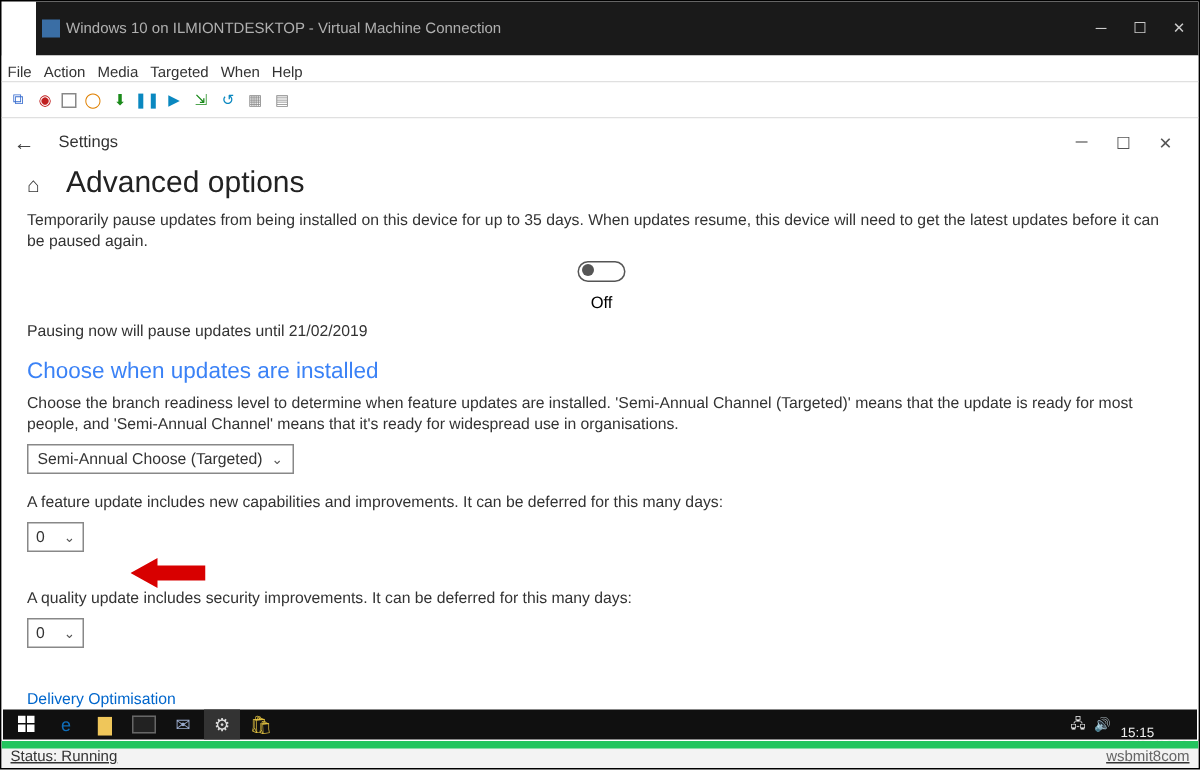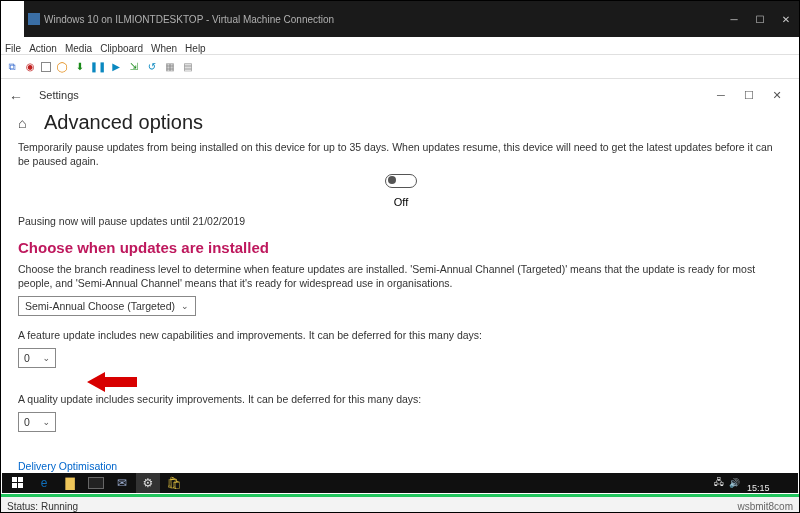--- a/index.html
+++ b/index.html
@@ -19,56 +19,56 @@
   .winctl-row { margin-left: auto; display: flex; }
   .winctl { width: 28px; height: 24px; display: inline-flex; align-items: center; justify-content: center; color: #555; font-size: 11px; }
   .page { padding: 0 15px 4px 17px; }
   .page-heading { display: flex; align-items: center; gap: 10px; margin-bottom: 6px; }
   .home-ic { font-size: 14px; color: #333; width: 16px; }
   .page-heading h1 { font-weight: 400; font-size: 20px; color: #222; }
   .body-text { color: #333; font-size: 10.5px; line-height: 1.35; margin-bottom: 6px; }
   .toggle-row { display: flex; align-items: center; gap: 8px; margin: 4px 0 6px 0; flex-direction: column; }
   .toggle { width: 32px; height: 14px; border: 1.5px solid #555; border-radius: 10px; position: relative; background: #fff; }
   .toggle .knob { position: absolute; width: 8px; height: 8px; background: #555; border-radius: 50%; top: 1px; left: 2px; }
-  h2 { font-weight: 700; font-size: 15px; color: #be185d; margin: 10px 0 6px 0; }
+  h2 { font-weight: 400; font-size: 15px; color: #3b82f6; margin: 10px 0 6px 0; }
   .combo { display: inline-flex; align-items: center; border: 1px solid #888; padding: 3px 6px; font-size: 10.5px; color: #333; gap: 6px; margin-bottom: 12px; }
   .combo.small { width: 38px; justify-content: space-between; padding: 3px 5px; }
   .chev { font-size: 9px; color: #555; }
   .link { color: #0066cc; font-size: 10.5px; cursor: pointer; display: inline-block; margin-top: 4px; }
   .section { margin-bottom: 12px; } 
   .arrow-callout { position: absolute; left: 86px; top: 371px; width: 50px; height: 20px; }
   .taskbar { position: absolute; left: 1px; right: 1px; bottom: 19px; height: 20px; background: #101010; display: flex; align-items: center; color: #eee; }
   .taskbar .tb-left { display: flex; align-items: center; gap: 2px; padding-left: 4px; }
   .tb-ico { width: 24px; height: 20px; display: inline-flex; align-items: center; justify-content: center; font-size: 12px; }
   .tb-ico.start svg { width: 12px; height: 12px; }
   .tb-ico.edge { color: #0f6db8; }
   .tb-ico.folder { color: #efc65a; }
   .tb-ico.settings { color: #ddd; }
   .tb-ico.store { color: #e0c040; }
   .tb-right { margin-left: auto; display: flex; align-items: center; gap: 6px; padding-right: 6px; font-size: 9px; }
   .tb-clock { text-align: left; line-height: 9px; margin-top: 20px; }
-  .statusbar { position: absolute; left: 0; right: 0; bottom: 0; height: 18px; background: #f3f3f3; border-top: 3px solid #22c55e; display: flex; align-items: flex-end; font-size: 10px; padding-left: 6px; color: #333; }
+  .statusbar { position: absolute; left: 0; right: 0; bottom: 0; height: 18px; background: #f3f3f3; border-top: 5px solid #22c55e; display: flex; align-items: flex-start; font-size: 10px; padding-left: 6px; color: #333; text-decoration: underline; }
   .statusbar .right { margin-left: auto; padding-right: 6px; color: #666; }
 </style>
 </head>
 <body>
 
 <div class="vm-titlebar">
   <div class="tb-icon"></div>
   <span>Windows 10 on ILMIONTDESKTOP - Virtual Machine Connection</span>
   <div class="spacer"></div>
   <div class="vm-winctl">─</div>
   <div class="vm-winctl">☐</div>
   <div class="vm-winctl">✕</div>
 </div>
 <div class="vm-menu">
   <span>File</span>
   <span>Action</span>
   <span>Media</span>
-  <span>Clipboard</span>
+  <span>Targeted</span>
   <span>When</span>
   <span>Help</span>
 </div>
 <div class="vm-toolbar">
   <span class="tb-btn" style="color:#3a6ecf;">⧉</span>
   <span class="tb-btn" style="color:#c02020;">◉</span>
   <span class="tb-btn" style="border:1px solid #888;width:10px;height:10px;"></span>
   <span class="tb-btn" style="color:#e08000;">◯</span>
   <span class="tb-btn" style="color:#1a8a1a;">⬇</span>
   <span class="tb-btn" style="color:#0a88c0;">❚❚</span>

